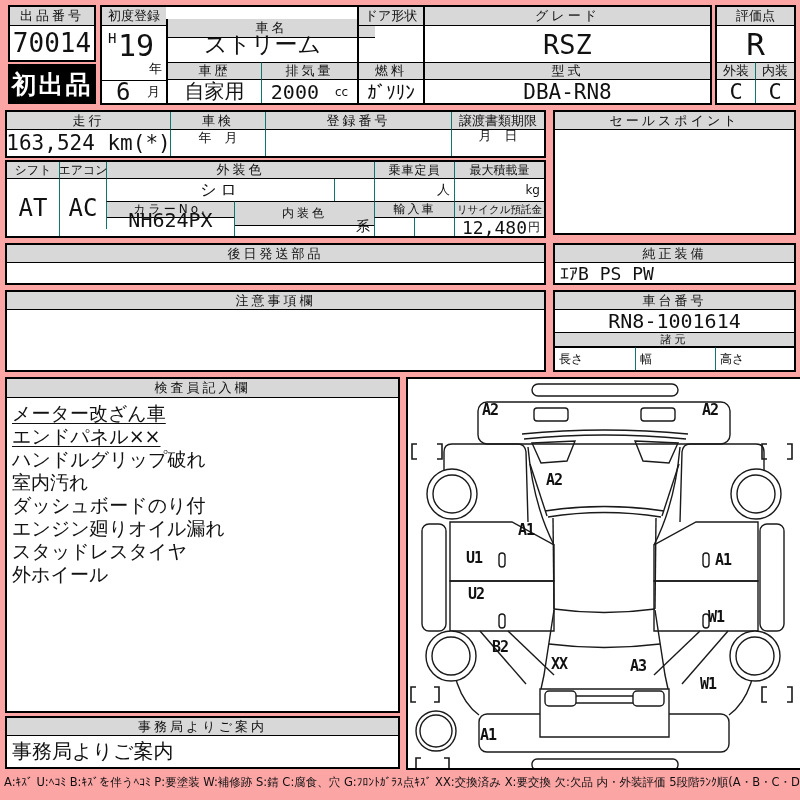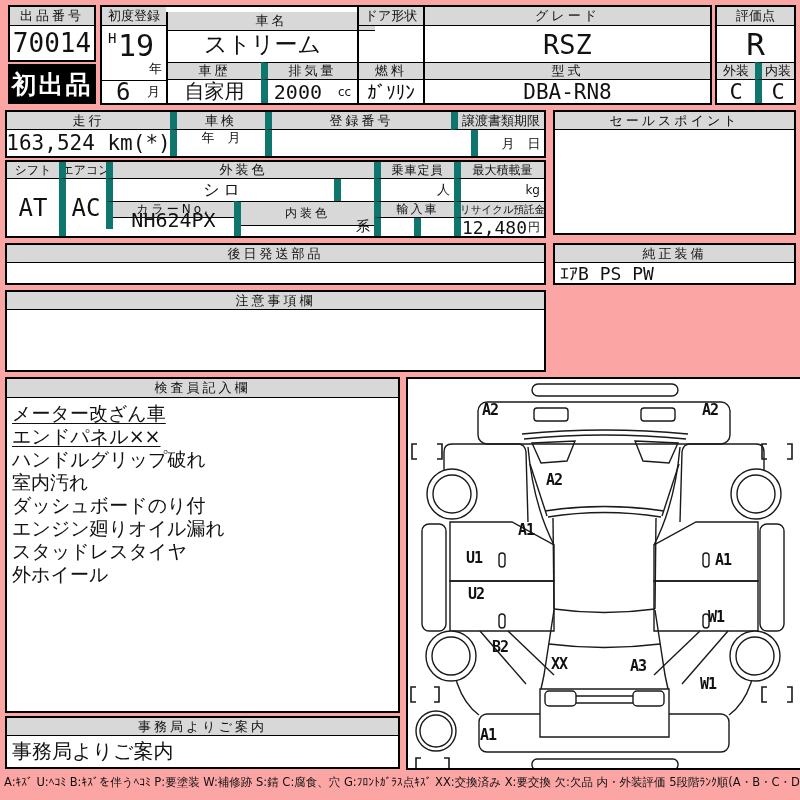--- a/index.html
+++ b/index.html
@@ -4,21 +4,21 @@
 <style>
   html,body{margin:0;padding:0;background:#fff;}
   #sheet{position:relative;width:800px;height:800px;background:#fca5a5;color:#111;
          font-family:"DejaVu Sans","Liberation Sans",sans-serif;overflow:hidden;}
   .abs{position:absolute;box-sizing:border-box;}
   .b2{border:2px solid #000;background:#fff;}
   .hdr{background:#d8d8d8;display:flex;align-items:center;justify-content:center;
        font-size:13px;letter-spacing:3px;white-space:nowrap;border-bottom:1px solid #000;overflow:hidden;}
   .hdr.tight{letter-spacing:0;}
   .sub{border-top:1px solid #000;}
-  .bl1{border-left:7px solid #0f766e;}
+  .bl1{border-left:1px solid #0f766e;}
   .bl2{border-left:2px solid #000;}
   .bt1{border-top:1px solid #000;}
   .ctr{display:flex;align-items:center;justify-content:center;white-space:nowrap;}
   .rt{display:flex;align-items:center;justify-content:flex-end;padding-right:4px;white-space:nowrap;}
   .lt{display:flex;align-items:center;justify-content:flex-start;padding-left:5px;white-space:nowrap;}
   .val{font-family:"DejaVu Sans Mono","Liberation Mono",monospace;}
   .badge{background:#000;color:#fff;font-weight:bold;font-size:25px;letter-spacing:2px;}
   .unit{font-size:12px;margin-left:16px;}
   .note{font-size:19px;line-height:23px;white-space:nowrap;}
   .note.u{text-decoration:underline;text-underline-offset:3px;}
@@ -43,21 +43,21 @@
     <div class="abs" style="left:0;top:19px;width:64px;height:54px">
       <span style="position:absolute;left:6px;top:4px;font-size:14px" class="val">H</span>
       <span style="position:absolute;left:16px;top:2px;font-size:30px" class="val">19</span>
       <span style="position:absolute;right:4px;bottom:2px;font-size:13px">年</span>
     </div>
     <div class="abs bt1" style="left:0;top:73px;width:64px;height:23px">
       <span style="position:absolute;left:14px;top:-3px;font-size:24px" class="val">6</span>
       <span style="position:absolute;right:6px;bottom:2px;font-size:13px">月</span>
     </div>
 
-    <div class="abs hdr bl2" style="left:64px;top:5px;width:209px;height:19px">車名</div>
+    <div class="abs hdr bl2" style="left:64px;top:12px;width:209px;height:19px">車名</div>
     <div class="abs ctr bl2" style="left:64px;top:19px;width:191px;height:36px;font-size:23px">ストリーム</div>
     <div class="abs hdr sub bl2" style="left:64px;top:55px;width:95px;height:18px">車歴</div>
     <div class="abs ctr bl2" style="left:64px;top:73px;width:95px;height:23px;font-size:20px">自家用</div>
     <div class="abs hdr sub bl1" style="left:159px;top:55px;width:96px;height:18px">排気量</div>
     <div class="abs ctr bl1" style="left:159px;top:73px;width:96px;height:23px">
       <span class="val" style="font-size:20px">2000</span>
       <span class="unit">cc</span>
     </div>
 
     <div class="abs hdr tight bl2" style="left:255px;top:0;width:66px;height:19px">ドア形状</div>
@@ -81,21 +81,21 @@
   </div>
 
   <div class="abs b2" style="left:5px;top:110px;width:541px;height:48px">
     <div class="abs hdr" style="left:0;top:0;width:163px;height:18px">走行</div>
     <div class="abs ctr val" style="left:0;top:18px;width:163px;height:26px;font-size:21px">163,524 km(*)</div>
     <div class="abs hdr bl1" style="left:163px;top:0;width:95px;height:18px">車検</div>
     <div class="abs ctr bl1" style="left:163px;top:18px;width:95px;height:26px;font-size:13px;align-items:flex-end;padding-bottom:9px">年　月</div>
     <div class="abs hdr bl1" style="left:258px;top:0;width:186px;height:18px">登録番号</div>
     <div class="abs ctr bl1" style="left:258px;top:18px;width:186px;height:26px"></div>
     <div class="abs hdr tight bl1" style="left:444px;top:0;width:93px;height:18px">譲渡書類期限</div>
-    <div class="abs ctr bl1" style="left:464px;top:18px;width:93px;height:26px;font-size:13px;align-items:flex-end;padding-bottom:3px">月　日</div>
+    <div class="abs ctr bl1" style="left:444px;top:18px;width:93px;height:26px;font-size:13px;align-items:flex-end;padding-bottom:11px">月　日</div>
   </div>
 
   <div class="abs b2" style="left:553px;top:110px;width:243px;height:125px">
     <div class="abs hdr" style="left:0;top:0;width:239px;height:18px">セールスポイント</div>
     <div class="abs" style="left:0;top:18px;width:239px;height:103px"></div>
   </div>
 
   <div class="abs b2" style="left:5px;top:160px;width:541px;height:78px">
     <div class="abs hdr tight" style="left:0;top:0;width:52px;height:17px;font-size:12px">シフト</div>
     <div class="abs ctr val" style="left:0;top:17px;width:52px;height:57px;font-size:24px">AT</div>
@@ -133,20 +133,28 @@
   <div class="abs b2" style="left:553px;top:243px;width:243px;height:42px">
     <div class="abs hdr" style="left:0;top:0;width:239px;height:18px">純正装備</div>
     <div class="abs lt val" style="left:0;top:18px;width:239px;height:20px;font-size:18px">ｴｱB PS PW</div>
   </div>
 
   <div class="abs b2" style="left:5px;top:290px;width:541px;height:82px">
     <div class="abs hdr" style="left:0;top:0;width:537px;height:18px">注意事項欄</div>
     <div class="abs" style="left:0;top:18px;width:537px;height:60px"></div>
   </div>
 
+  <div class="abs b2" style="left:553px;top:290px;width:243px;height:82px">
+    <div class="abs hdr" style="left:0;top:0;width:239px;height:18px">車台番号</div>
+    <div class="abs ctr val" style="left:0;top:18px;width:239px;height:22px;font-size:20px">RN8-1001614</div>
+    <div class="abs hdr sub tight" style="left:0;top:40px;width:239px;height:15px;font-size:11px;letter-spacing:3px">諸元</div>
+    <div class="abs bt1" style="left:0;top:55px;width:80px;height:23px;font-size:12px;padding:3px 0 0 4px">長さ</div>
+    <div class="abs bt1 bl1" style="left:80px;top:55px;width:80px;height:23px;font-size:12px;padding:3px 0 0 4px">幅</div>
+    <div class="abs bt1 bl1" style="left:160px;top:55px;width:79px;height:23px;font-size:12px;padding:3px 0 0 4px">高さ</div>
+  </div>
 
   <div class="abs b2" style="left:5px;top:377px;width:395px;height:336px">
     <div class="abs hdr" style="left:0;top:0;width:391px;height:19px">検査員記入欄</div>
     <div class="abs" style="left:5px;top:23px;width:381px;height:305px">
       <div class="note u">メーター改ざん車</div>
       <div class="note u">エンドパネル××</div>
       <div class="note">ハンドルグリップ破れ</div>
       <div class="note">室内汚れ</div>
       <div class="note">ダッシュボードのり付</div>
       <div class="note">エンジン廻りオイル漏れ</div>

